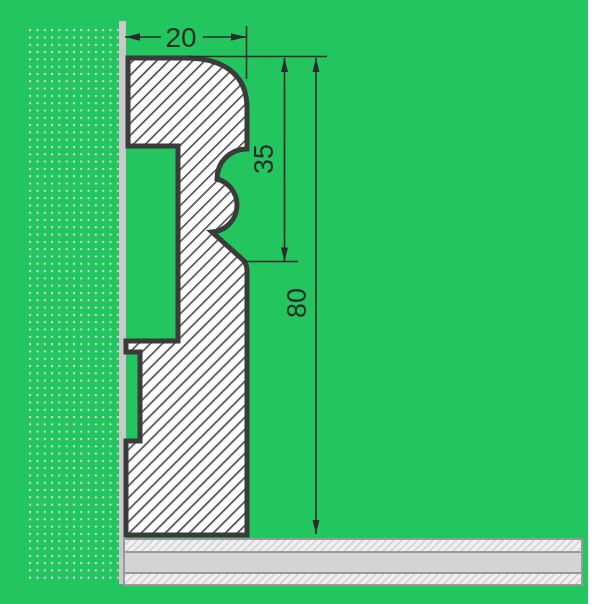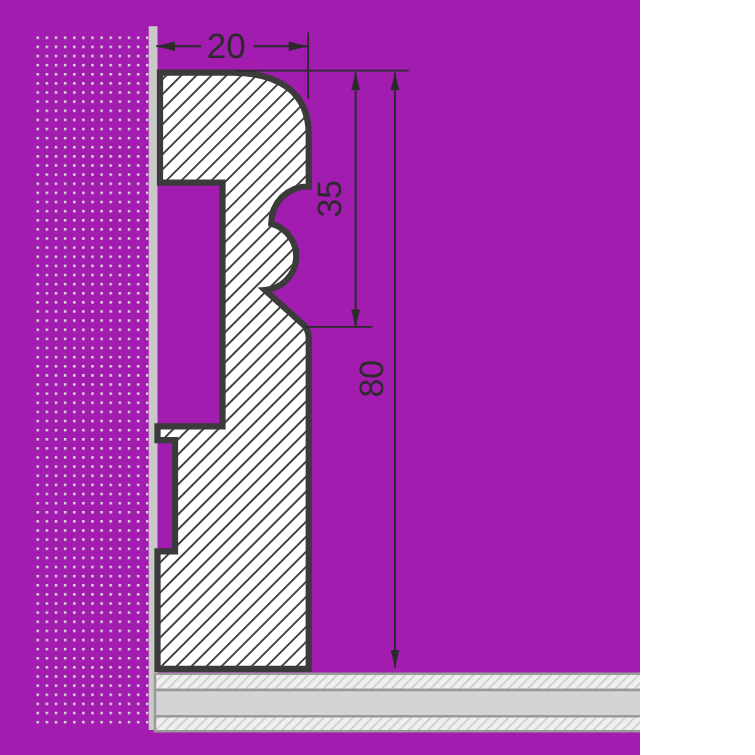--- a/index.html
+++ b/index.html
@@ -2,23 +2,23 @@
 <html><head>
 <meta charset="utf-8">
 <style>
   html, body {
     margin: 0;
     padding: 0;
     background: #ffffff;
   }
   #stage {
     position: relative;
-    width: 512px;
+    width: 588px;
     height: 604px;
-    background: #a21caf;
+    background: #22c55e;
     overflow: hidden;
   }
   #stage svg {
     position: absolute;
     inset: 0;
     display: block;
   }
   svg text {
     font-family: "Liberation Sans", "DejaVu Sans", sans-serif;
     font-size: 27px;

